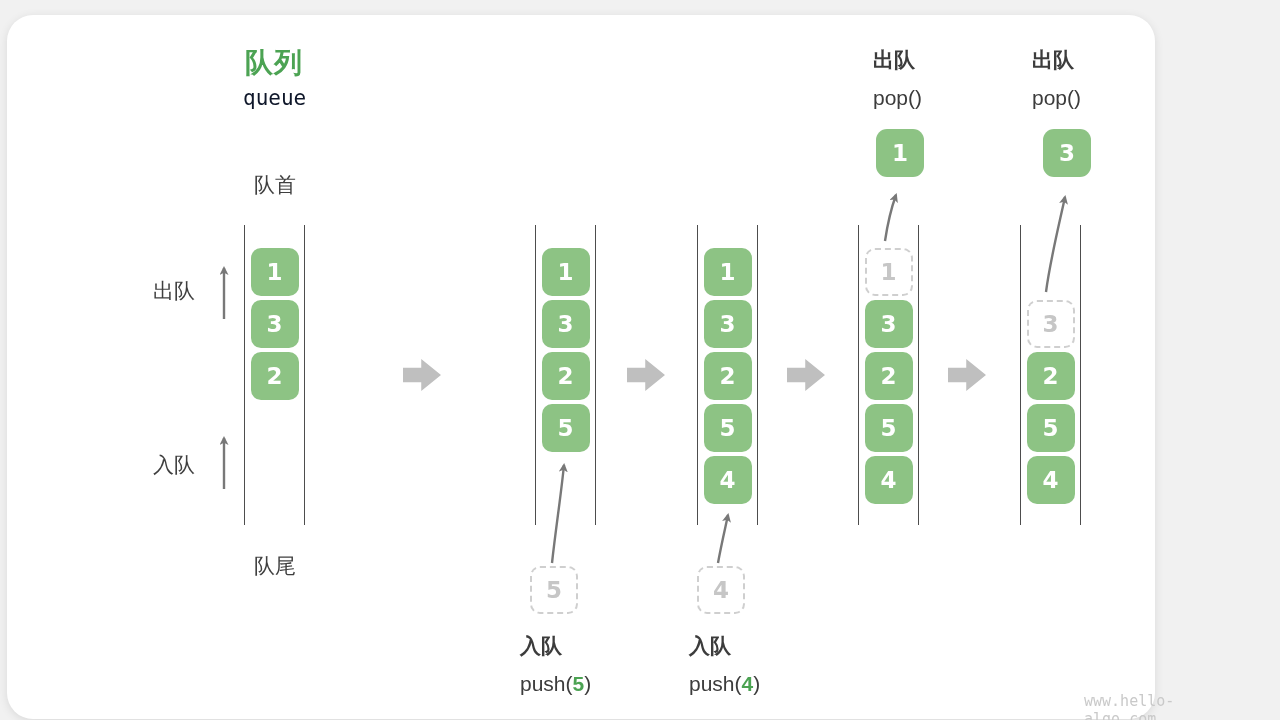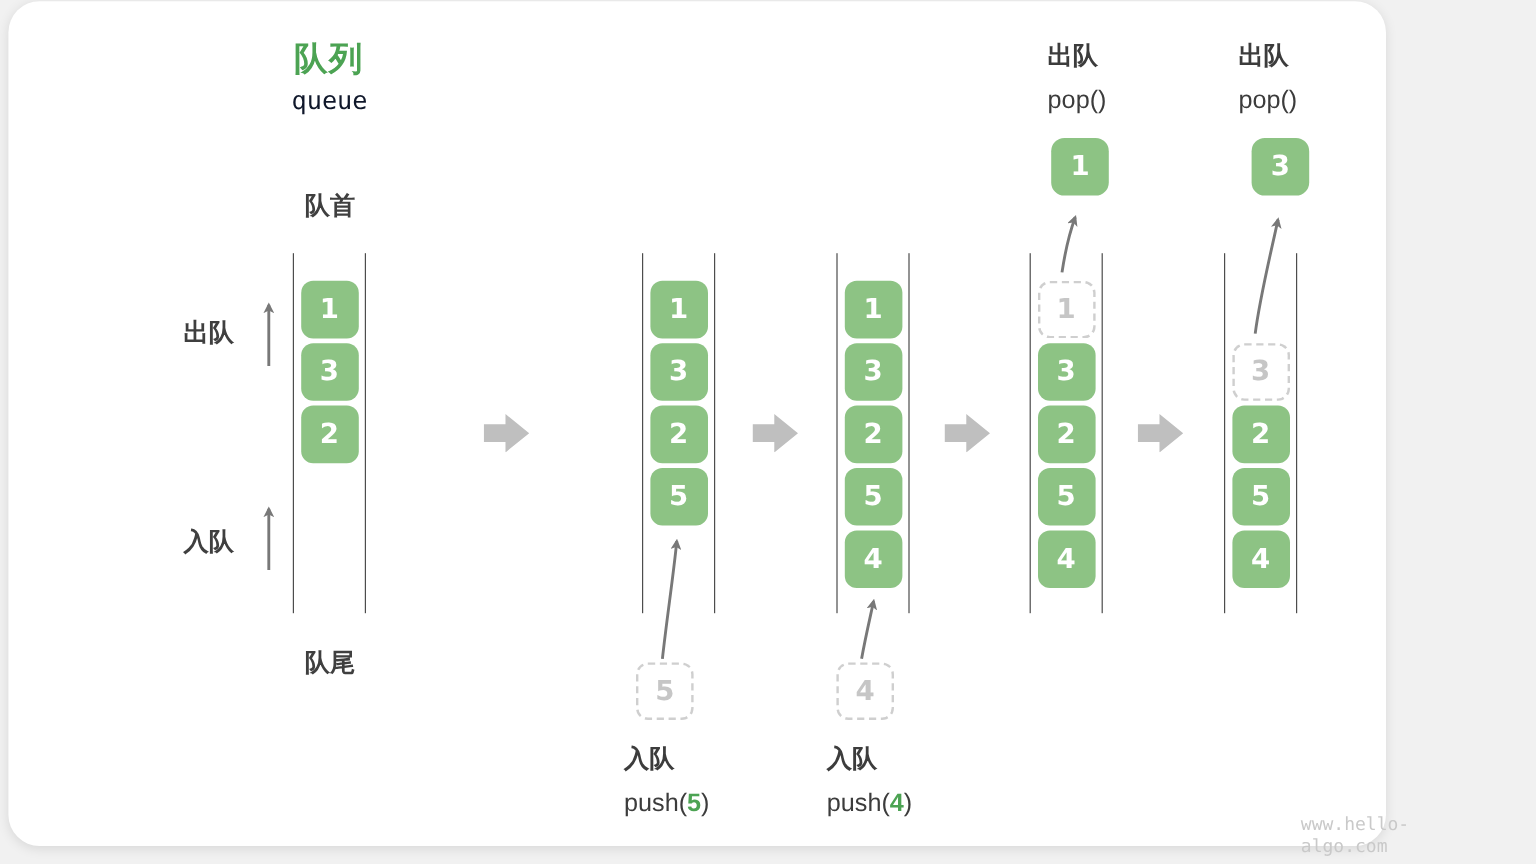--- a/index.html
+++ b/index.html
@@ -3,30 +3,30 @@
 <meta charset="utf-8">
 <style>
   html,body{margin:0;padding:0;}
   body{
     width:1280px;height:720px;overflow:hidden;
     background:#f1f1f1;
     font-family:"DejaVu Sans","Liberation Sans",sans-serif;
     -webkit-font-smoothing:antialiased;
   }
   #card{
-    position:absolute;left:7px;top:1px;width:1148px;height:704px;
+    position:absolute;left:7px;top:15px;width:1148px;height:704px;
     background:#ffffff;border-radius:26px;
     box-shadow:0 2px 10px rgba(0,0,0,0.10);
   }
   .abs{position:absolute;}
   
   #title-zh{left:238px;top:29px;font-size:28px;font-weight:700;color:#4ca353;letter-spacing:1px;}
   #title-en{left:236px;top:71px;font-size:21px;color:#0f172a;font-family:"DejaVu Sans Mono","Liberation Mono",monospace;}
   
-  .side-label{font-size:21px;font-weight:700;color:#3f3f3f;}
+  .side-label{font-size:21px;font-weight:400;color:#3f3f3f;}
   #label-front{left:208px;top:156px;width:120px;text-align:center;}
   #label-rear{left:208px;top:537px;width:120px;text-align:center;}
   #label-dequeue{left:146px;top:262px;}
   #label-enqueue{left:146px;top:436px;}
   
   .channel{
     top:210px;height:300px;
     border-left:1.5px solid #4d4d4d;border-right:1.5px solid #4d4d4d;
     box-sizing:border-box;
   }

